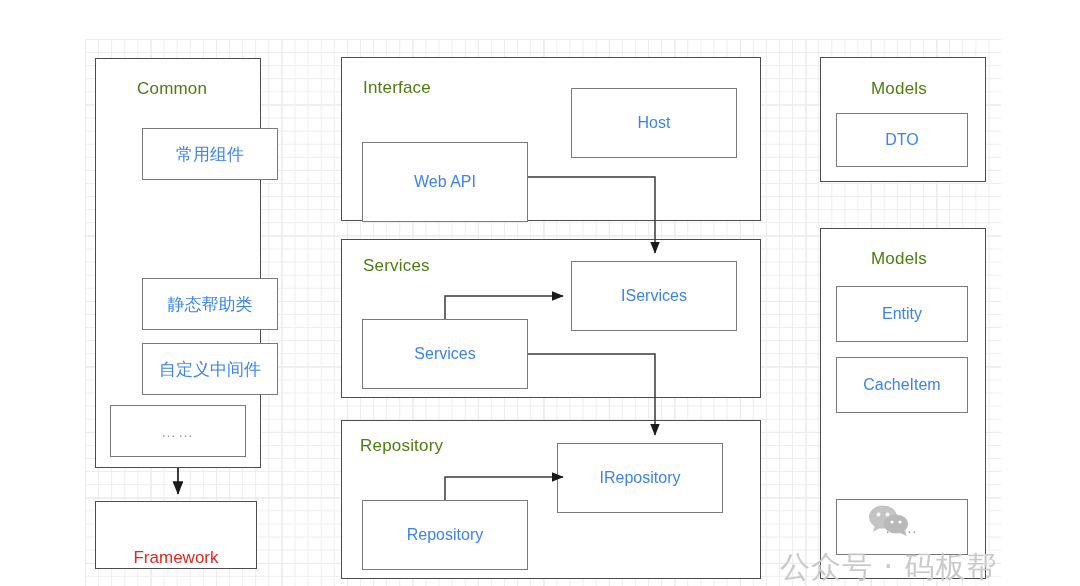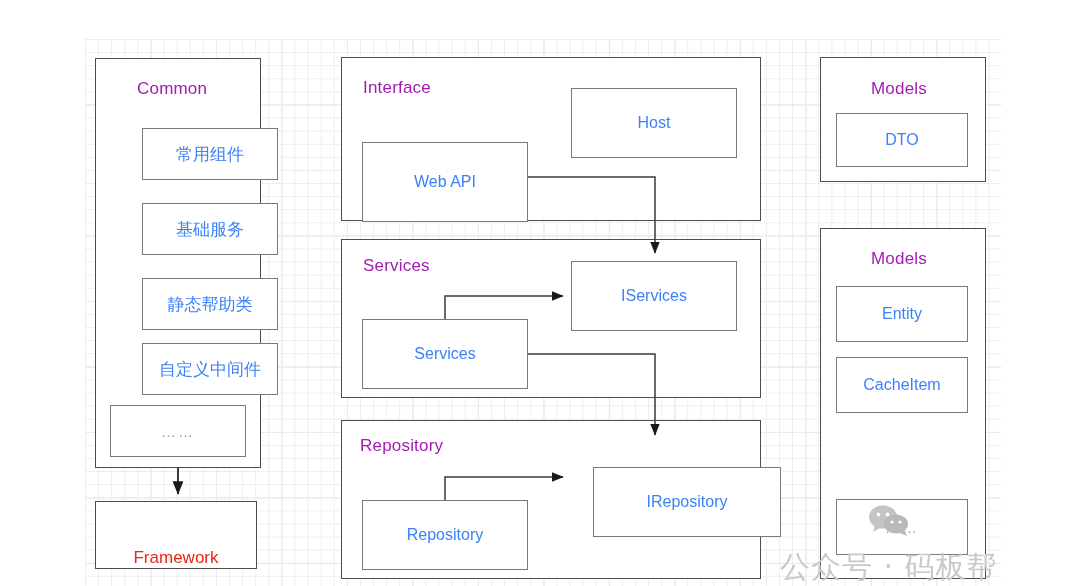--- a/index.html
+++ b/index.html
@@ -41,21 +41,21 @@
 
   
   .panel {
     position: absolute;
     background: #ffffff;
     border: 1.6px solid #4d4d4d;
     box-sizing: border-box;
   }
   .panel-title {
     position: absolute;
-    color: #a21caf;
+    color: #4d7c0f;
     font-size: 17px;
     letter-spacing: 0.2px;
     white-space: nowrap;
   }
   .node {
     position: absolute;
     background: #ffffff;
     border: 1.4px solid #7a7a7a;
     box-sizing: border-box;
     display: flex;
@@ -118,23 +118,20 @@
 
   <div class="grid-layer"></div>
 
   <div class="panel" style="left:95px; top:58px; width:166px; height:410px;">
   </div>
   <div class="panel-title" style="left:137px; top:79px;">Common</div>
 
   <div class="node cjk" style="left:110px; top:128px; width:136px; height:52px;">
     <span>常用组件</span>
   </div>
-  <div class="node cjk" style="left:110px; top:203px; width:136px; height:52px;">
-    <span>基础服务</span>
-  </div>
   <div class="node cjk" style="left:110px; top:278px; width:136px; height:52px;">
     <span>静态帮助类</span>
   </div>
   <div class="node cjk" style="left:110px; top:343px; width:136px; height:52px;">
     <span>自定义中间件</span>
   </div>
   <div class="node dots" style="left:110px; top:405px; width:136px; height:52px;">
     <span>……</span>
   </div>
 
@@ -161,21 +158,21 @@
     <span>IServices</span>
   </div>
   <div class="node" style="left:362px; top:319px; width:166px; height:70px;">
     <span>Services</span>
   </div>
 
   <div class="panel" style="left:341px; top:420px; width:420px; height:159px;">
   </div>
   <div class="panel-title" style="left:360px; top:436px;">Repository</div>
 
-  <div class="node" style="left:593px; top:443px; width:188px; height:70px;margin-top:24px;">
+  <div class="node" style="left:557px; top:443px; width:166px; height:70px;">
     <span>IRepository</span>
   </div>
   <div class="node" style="left:362px; top:500px; width:166px; height:70px;">
     <span>Repository</span>
   </div>
 
   <div class="panel" style="left:820px; top:57px; width:166px; height:125px;">
   </div>
   <div class="panel-title" style="left:871px; top:79px;">Models</div>
 

